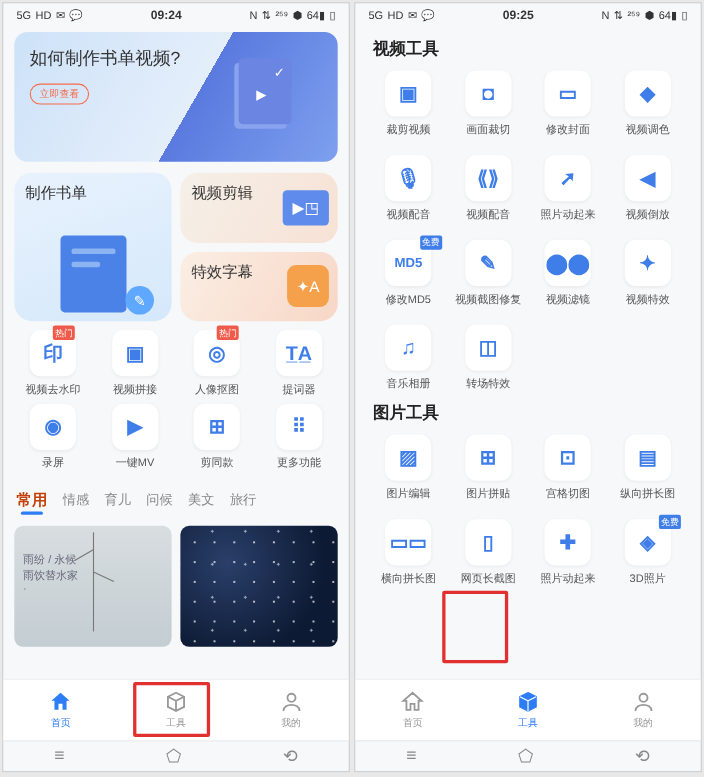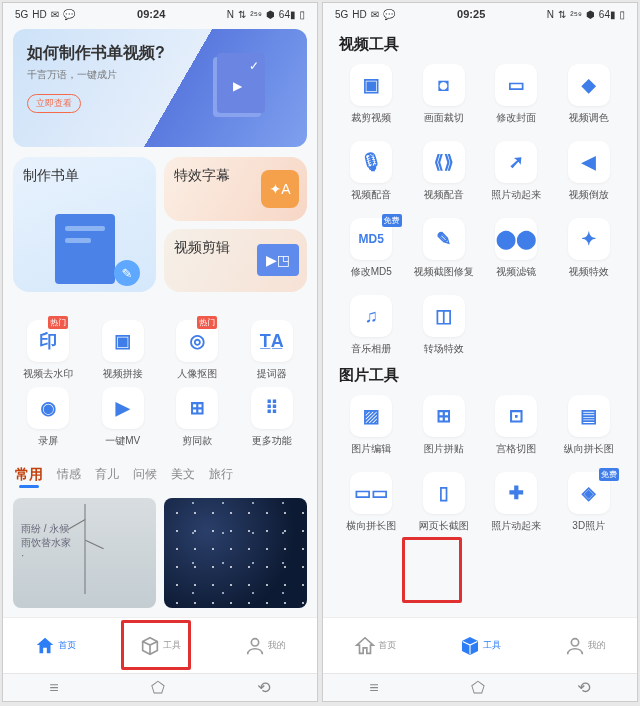--- a/index.html
+++ b/index.html
@@ -51,21 +51,21 @@
   }
   
   .hero {
     background: linear-gradient(120deg,#cde2f8 0%,#e4eefb 55%,#5a7adf 55%,#7ea0ee 100%);
     border-radius: 12px;
     padding: 14px;
     margin-top: 4px;
     height: 118px;
     position: relative;
   }
-  .hero-title { font-size: 16px; font-weight: 700; color: #333; }
+  .hero-title { font-size: 16px; font-weight: 400; color: #333; }
   .hero-sub { font-size: 10px; color: #777; margin-top: 4px; }
   .hero-btn {
     margin-top: 12px;
     display: inline-block;
     font-size: 9px;
     color: #f56b4a;
     border: 1px solid #f56b4a;
     border-radius: 10px;
     padding: 2px 8px;
   }
@@ -157,21 +157,21 @@
     width: 38px; height: 38px;
     background: #f5a04a;
     border-radius: 8px;
     display:flex; align-items:center; justify-content:center;
     color:#fff; font-size:14px;
   }
   .grid4 {
     display: grid;
     grid-template-columns: repeat(4, 1fr);
     gap: 6px 4px;
-    margin-top: 28px;
+    margin-top: 8px;
   }
   .tool {
     display: flex;
     flex-direction: column;
     align-items: center;
     gap: 5px;
     position: relative;
   }
   .tool-ic {
     width: 42px; height: 42px;
@@ -256,21 +256,21 @@
   .bottom-nav {
     display: flex;
     justify-content: space-around;
     align-items: center;
     height: 56px;
     border-top: 1px solid #eee;
     background: #fff;
   }
   .nav-item {
     display: flex;
-    flex-direction: row;
+    flex-direction: column;
     align-items: center;
     gap: 2px;
     font-size: 9px;
     color: #999;
   }
   .nav-item.active { color: #2d7df6; }
   .nav-ic {
     width: 22px; height: 22px;
     display:flex; align-items:center; justify-content:center;
     font-size: 18px;
@@ -319,40 +319,39 @@
       <span>²⁵⁹</span>
         <span>⬢</span>
       <span>64▮</span>
         <span>▯</span>
     </div>
   </div>
 
   <div class="content">
     <div class="hero">
       <div class="hero-title">如何制作书单视频?</div>
-      <div class="hero-sub">千言万语，一键成片</div>
       <div class="hero-btn">立即查看</div>
       <div class="hero-art">
         <div class="sheet"></div>
       </div>
     </div>
 
     <div class="three-cards">
       <div class="card card-a">
         <span>制作书单</span>
         <div class="doc"></div>
         <div class="pen">✎</div>
       </div>
+      <div class="card card-b">
+        <span>视频剪辑</span>
+        <div class="ic">▶◳</div>
+      </div>
       <div class="card card-c">
         <span>特效字幕</span>
         <div class="ic">✦A</div>
-      </div>
-      <div class="card card-b">
-        <span>视频剪辑</span>
-        <div class="ic">▶◳</div>
       </div>
     </div>
 
     <div class="grid4" id="tools-left">
         <div class="tool">
           <div class="badge hot">热门</div>
           <div class="tool-ic" style="">印</div>
           <div class="tool-lb">视频去水印</div>
         </div>
         <div class="tool">

